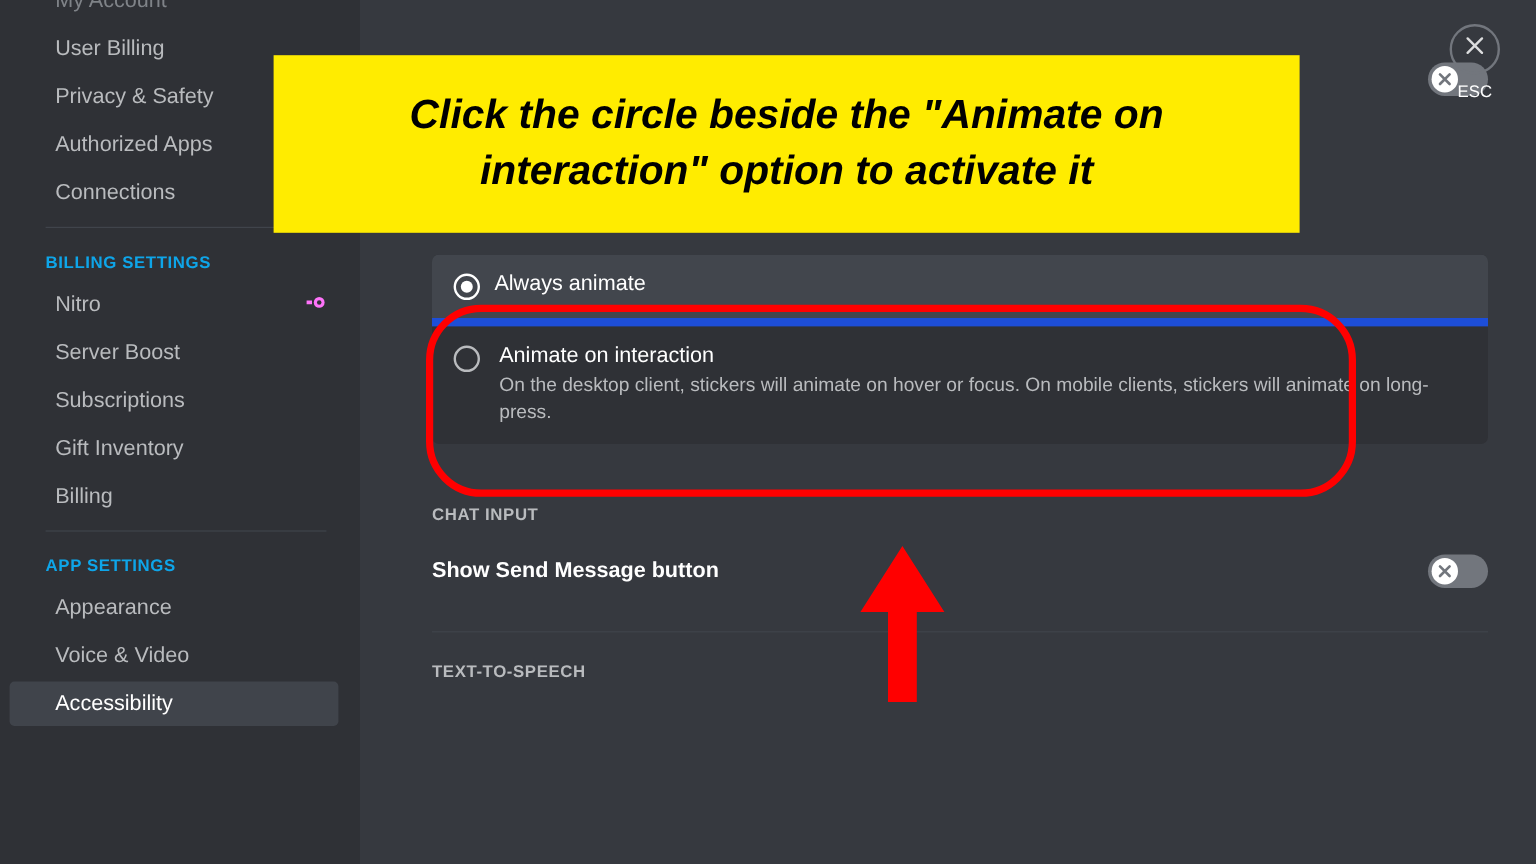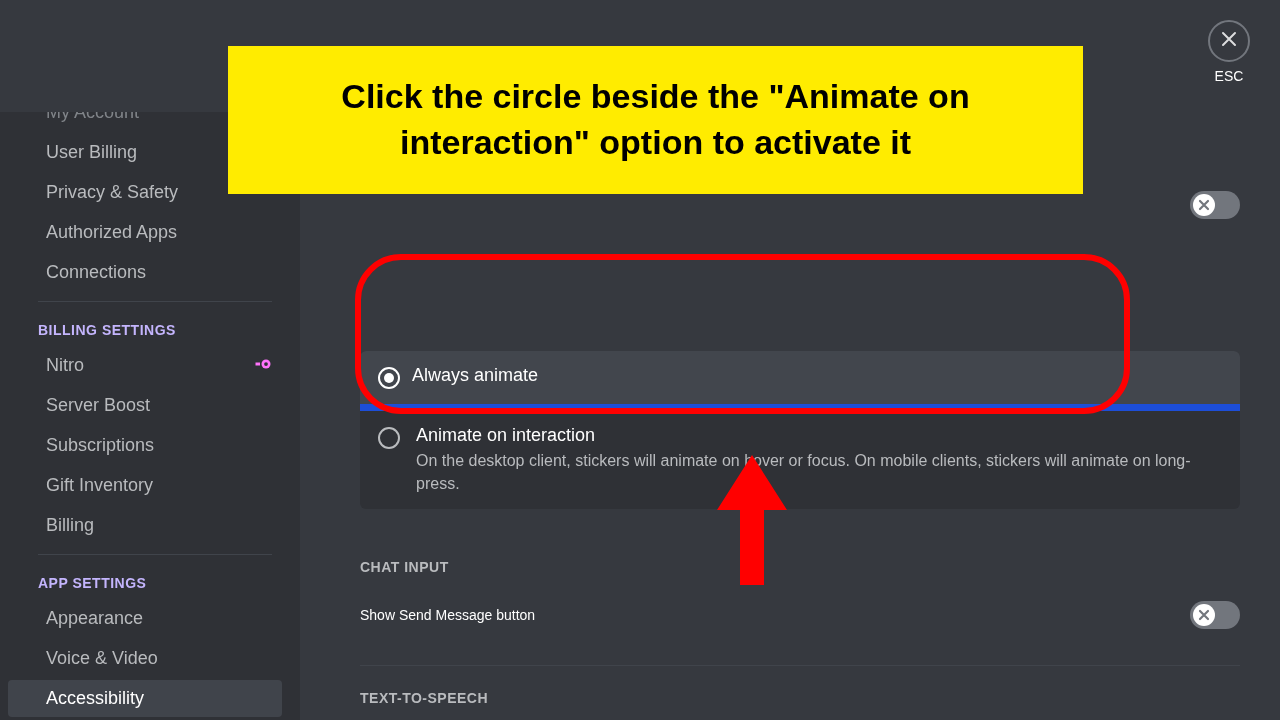--- a/index.html
+++ b/index.html
@@ -5,21 +5,21 @@
 * { box-sizing: border-box; margin: 0; padding: 0; }
 body {
   width: 1280px;
   height: 720px;
   background: #36393f;
   font-family: -apple-system, BlinkMacSystemFont, "Segoe UI", Helvetica, Arial, sans-serif;
   color: #dcddde;
   overflow: hidden;
   position: relative;
 }
-.container { display: flex; height: 100%; align-items: flex-end; }
+.container { display: flex; height: 100%; }
 .sidebar {
   width: 300px;
   background: #2f3136;
   padding: 0 10px 0 0;
   overflow-y: hidden;
 }
 .sidebar-item {
   padding: 8px 10px 8px 38px;
   color: #b9bbbe;
   font-size: 18px;
@@ -30,21 +30,21 @@
   align-items: center;
   justify-content: space-between;
 }
 .sidebar-item.active {
   background: #40444b;
   color: #fff;
 }
 .sidebar-item.cut-off { color: #8e9297; opacity: 0.85; }
 .sidebar-heading {
   padding: 10px 10px 6px 38px;
-  color: #c4b5fd;
+  color: #0ea5e9;
   font-size: 14px;
   font-weight: 700;
   letter-spacing: 0.5px;
 }
 .sidebar-divider {
   height: 1px;
   background: #40444b;
   margin: 10px 18px 10px 38px;
 }
 .nitro-icon {
@@ -65,22 +65,22 @@
   margin-bottom: 14px;
 }
 .setting-row {
   display: flex;
   justify-content: space-between;
   align-items: center;
   padding: 12px 0;
 }
 .setting-label {
   color: #fff;
-  font-size: 14px;
-  font-weight: 400;
+  font-size: 18px;
+  font-weight: 700;
 }
 .toggle {
   width: 50px;
   height: 28px;
   background: #72767d;
   border-radius: 14px;
   position: relative;
   cursor: pointer;
 }
 .toggle-knob {
@@ -180,20 +180,21 @@
   left: 228px;
   width: 855px;
   background: #ffec00;
   color: #000;
   font-size: 34px;
   font-weight: 800;
   text-align: center;
   padding: 28px 36px;
   line-height: 1.35;
   z-index: 100;
+  font-style: italic;
 }
 .annotation-highlight {
   position: absolute;
   top: 254px;
   left: 355px;
   width: 775px;
   height: 160px;
   border: 6px solid #ff0000;
   border-radius: 46px;
   z-index: 50;

